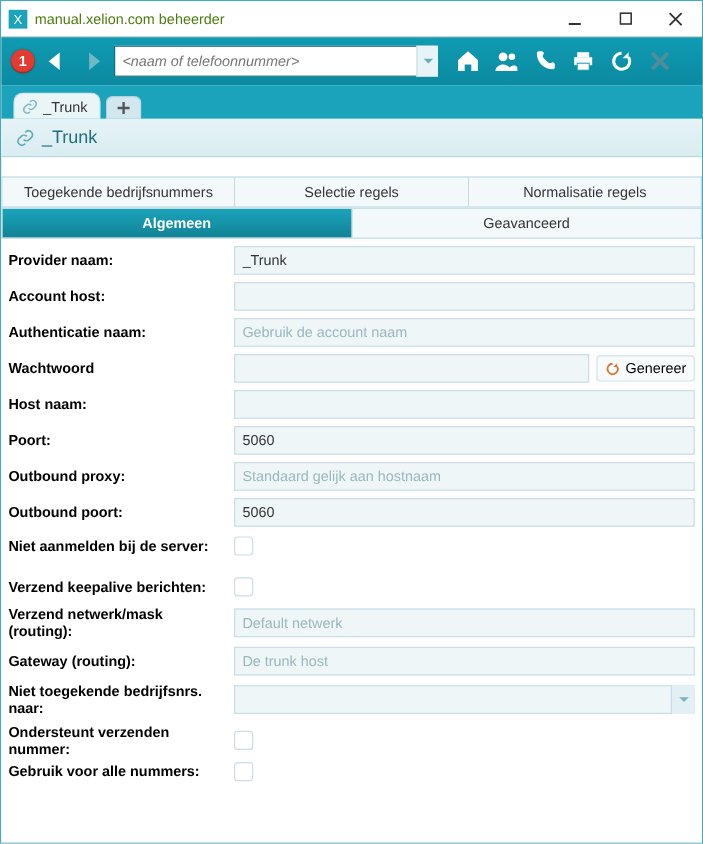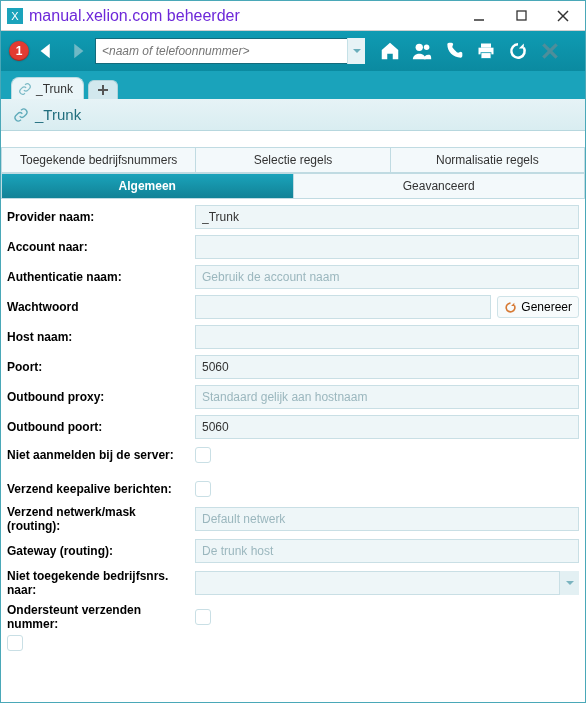--- a/index.html
+++ b/index.html
@@ -15,21 +15,21 @@
   .titlebar {
     height: 30px;
     background: #fff;
     display: flex;
     align-items: center;
     justify-content: space-between;
     border-bottom: 1px solid #d0d0d0;
     padding: 0 8px 0 6px;
   }
   .titlebar-left { display: flex; align-items: center; gap: 6px; }
-  .titlebar-title { color: #6d28d9; font-size: 16px; }
+  .titlebar-title { color: #4d7c0f; font-size: 12px; }
   .titlebar-right { display: flex; align-items: center; gap: 14px; }
   .win-btn { width: 28px; height: 20px; display:flex; align-items:center; justify-content:center; color:#333; cursor:pointer;}
   .favicon { width: 16px; height:16px; display:inline-block; }
   .toolbar {
     height: 40px;
     background: linear-gradient(#0f9bb3, #0b8aa0);
     display: flex;
     align-items: center;
     padding: 0 8px;
     gap: 6px;
@@ -257,21 +257,21 @@
 <div class="form-area">
 
   <div class="row">
     <div class="label">Provider naam:</div>
     <div class="field">
         <input class="text-input filled" value="_Trunk" style="">
       </div>
   </div>
 
   <div class="row">
-    <div class="label">Account naar:</div>
+    <div class="label">Account host:</div>
     <div class="field">
         <input class="text-input" value="" style="">
       </div>
   </div>
 
   <div class="row">
     <div class="label">Authenticatie naam:</div>
     <div class="field">
         <input class="text-input" placeholder="Gebruik de account naam" style="">
       </div>
@@ -364,20 +364,21 @@
   </div>
 
   <div class="row" style="min-height:20px; margin-bottom:2px;">
     <div class="label">Ondersteunt verzenden nummer:</div>
     <div class="field">
         <div class="checkbox"></div>
       </div>
   </div>
 
   <div class="row" style="min-height:20px;">
+    <div class="label">Gebruik voor alle nummers:</div>
     <div class="field">
         <div class="checkbox"></div>
       </div>
   </div>
 
 </div>
 
 <div class="bottom-bar">
   <div class="bb-item">
     <svg width="15" height="15" viewBox="0 0 24 24">

